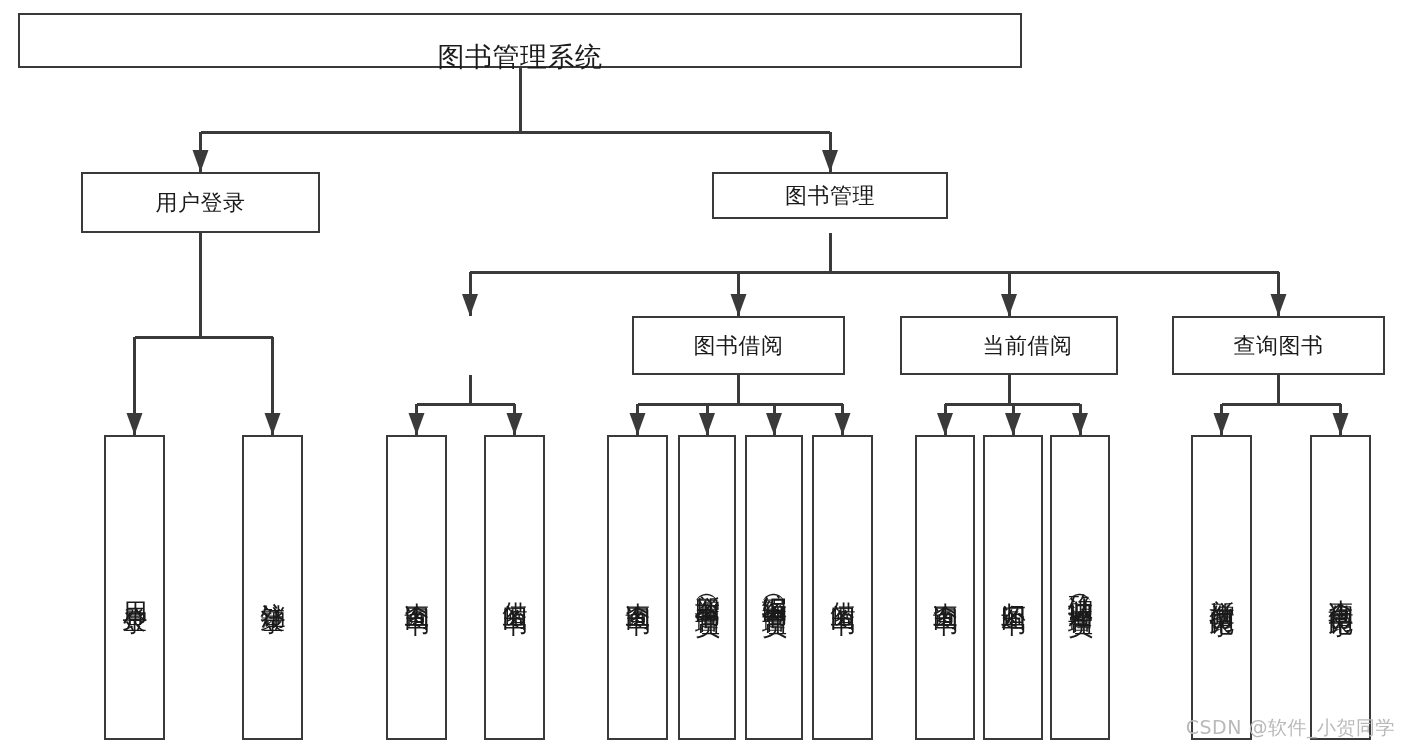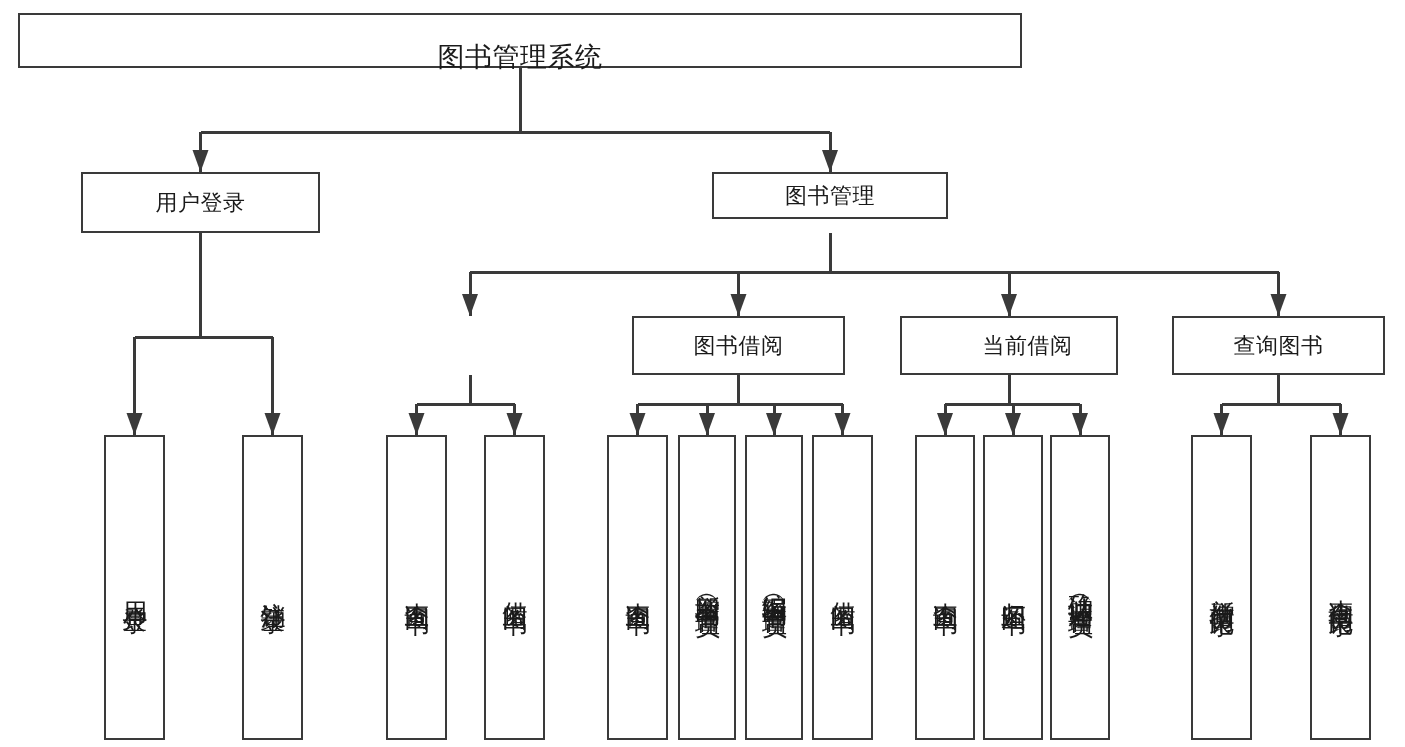--- a/index.html
+++ b/index.html
@@ -196,14 +196,15 @@
     <span class="node-label">确认归还（管理员）</span>
   </div>
 
   <div class="node vert" id="n-leaf_11" style="left: 1191px; top: 435px; width: 61px; height: 305px;">
     <span class="node-label">新增借阅记录</span>
   </div>
   <div class="node vert" id="n-leaf_12" style="left: 1310px; top: 435px; width: 61px; height: 305px;">
     <span class="node-label">查询借阅记录</span>
   </div>
 
+  <div class="watermark">CSDN @软件_小贺同学</div>
 
 </div>
 
 </body></html>

